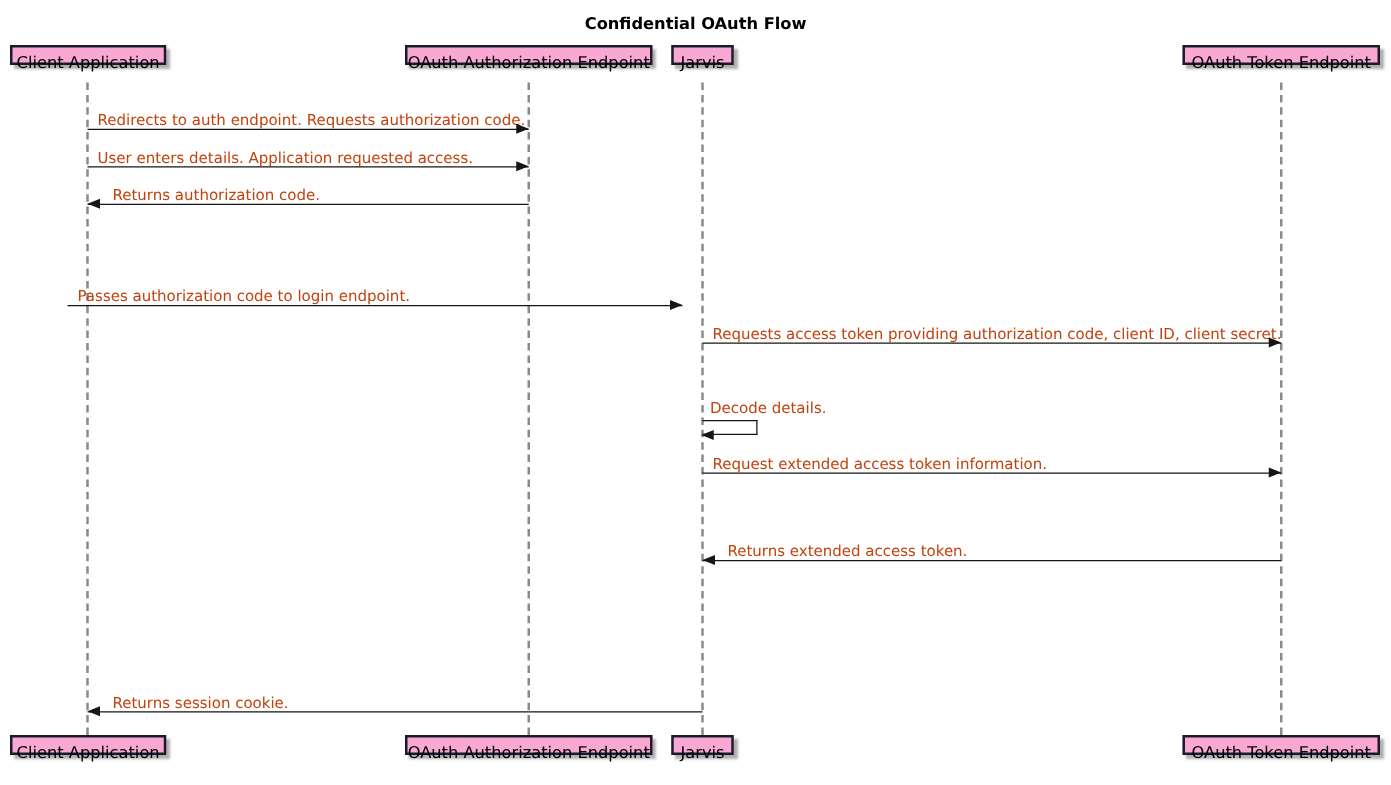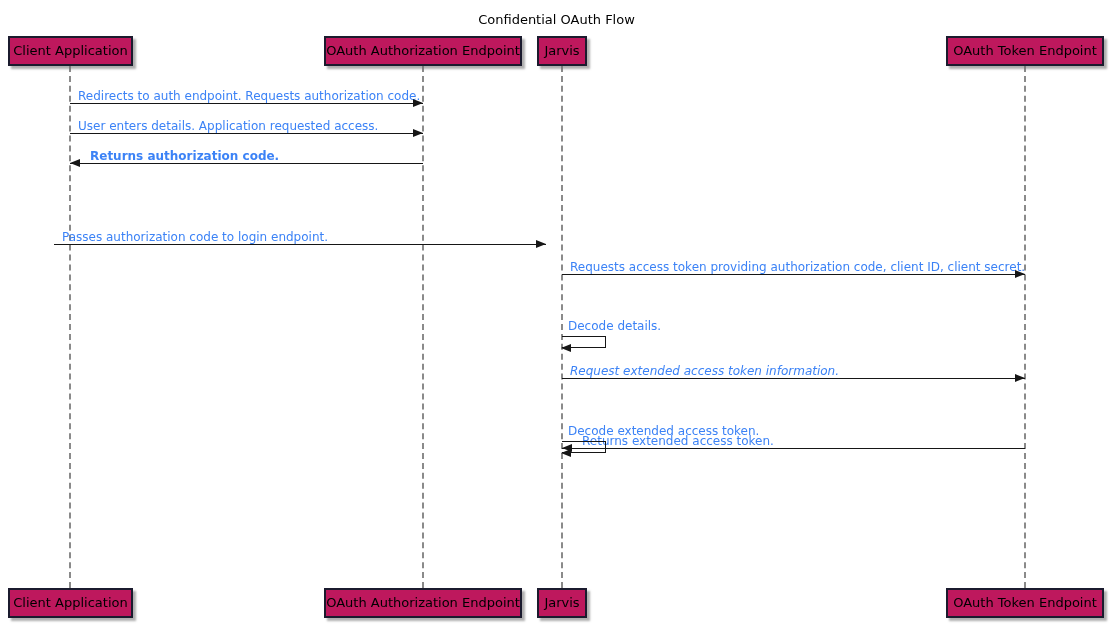--- a/index.html
+++ b/index.html
@@ -6,38 +6,38 @@
   .canvas{
     position:relative;
     width:1113px;height:628px;
     background:#fff;
     font-family:"DejaVu Sans", sans-serif;
     color:#111;
     overflow:hidden;
   }
   .title{
     position:absolute;top:12px;left:0;width:1113px;
-    text-align:center;font-size:13px;font-weight:normal;color:#000;
+    text-align:center;font-size:13px;font-weight:bold;color:#000;
     white-space:nowrap;
   }
   .lifeline{
     position:absolute;width:0;
     border-left:2px dashed #8a8a8a;
   }
   .participant{
-    position:absolute;height:30px;box-sizing:border-box;
-    background:#be185d;
+    position:absolute;height:16px;box-sizing:border-box;
+    background:#f9a8d4;
     border:2px solid #1b1b2e;
     box-shadow:3px 3px 2px rgba(110,110,110,0.55);
     text-align:center;font-size:13px;color:#000;
     line-height:26px;white-space:nowrap;
   }
   .msg{position:absolute;}
   .msg .lbl{
-    font-size:12px;color:#3b82f6;height:14px;line-height:14px;white-space:nowrap;
+    font-size:12px;color:#c2410c;height:14px;line-height:14px;white-space:nowrap;
   }
   .pad-r .lbl{padding-left:8px;}
   .pad-l .lbl{padding-left:20px;}
   .pad-s .lbl{padding-left:6px;}
   .line{position:relative;height:1px;background:#161616;}
   .ah{position:absolute;width:0;height:0;
       border-top:4.5px solid transparent;border-bottom:4.5px solid transparent;}
   .ah-r{right:0;top:-4px;border-left:10px solid #161616;}
   .ah-l{left:0;top:-4px;border-right:10px solid #161616;}
   .loop{
@@ -75,21 +75,21 @@
       </div>
   </div>
 
   <div class="msg pad-r" style="left:70px;top:119px;width:353px;">
     <div class="lbl">User enters details. Application requested access.</div>
     <div class="line">
         <span class="ah ah-r"></span>
       </div>
   </div>
 
-  <div class="msg pad-l" style="left:70px;top:149px;width:353px;font-weight:bold;">
+  <div class="msg pad-l" style="left:70px;top:149px;width:353px;">
     <div class="lbl">Returns authorization code.</div>
     <div class="line">
         <span class="ah ah-l"></span>
       </div>
   </div>
 
   <div class="msg pad-r" style="left:54px;top:230px;width:492px;">
     <div class="lbl">Passes authorization code to login endpoint.</div>
     <div class="line">
         <span class="ah ah-r"></span>
@@ -104,37 +104,37 @@
   </div>
 
 
   <div class="msg pad-s" style="left:562px;top:319px;">
     <div class="lbl">Decode details.</div>
     <div class="loop">
         <span class="ah ah-l"></span>
       </div>
   </div>
 
-  <div class="msg pad-r" style="left:562px;top:364px;width:463px;font-style:italic;">
+  <div class="msg pad-r" style="left:562px;top:364px;width:463px;">
     <div class="lbl">Request extended access token information.</div>
     <div class="line">
         <span class="ah ah-r"></span>
       </div>
   </div>
 
   <div class="msg pad-l" style="left:562px;top:394px;width:463px;margin-top:40px;">
     <div class="lbl">Returns extended access token.</div>
     <div class="line">
         <span class="ah ah-l"></span>
       </div>
   </div>
 
-  <div class="msg pad-s" style="left:562px;top:424px;">
-    <div class="lbl">Decode extended access token.</div>
-    <div class="loop">
+
+
+
+  <div class="msg pad-l" style="left:70px;top:555px;width:492px;">
+    <div class="lbl">Returns session cookie.</div>
+    <div class="line">
         <span class="ah ah-l"></span>
       </div>
   </div>
 
-
-
-
 </div>
 
 </body></html>

